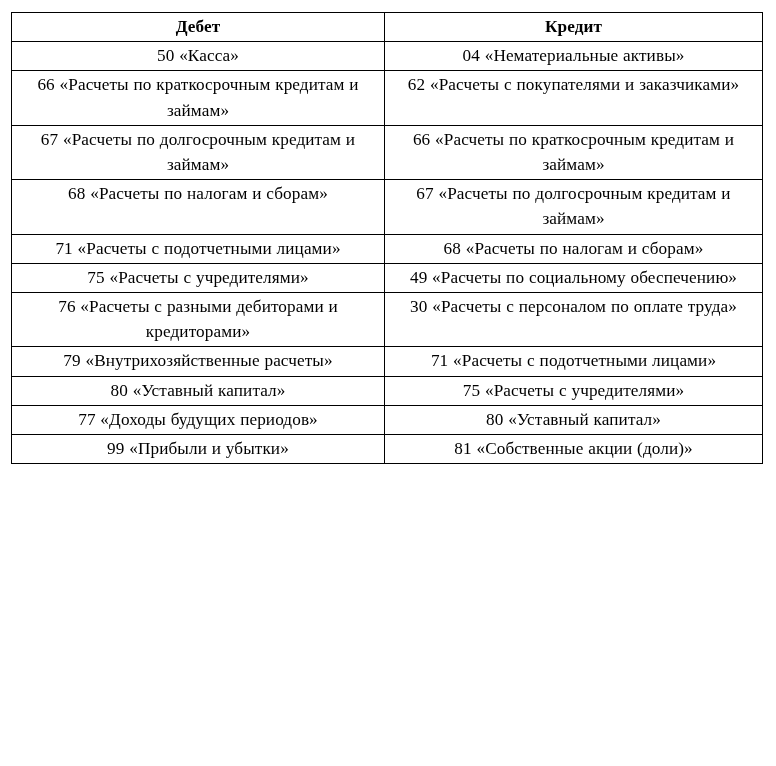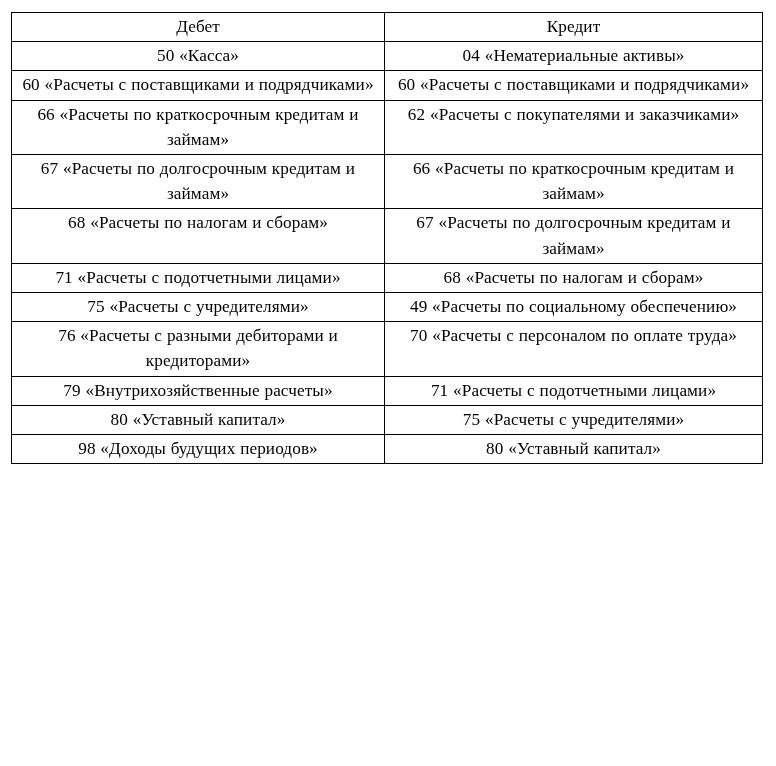--- a/index.html
+++ b/index.html
@@ -43,21 +43,21 @@
     text-align: center;
     vertical-align: top;
     font-size: 17.2px;
     line-height: 25.2px;
     font-weight: normal;
     letter-spacing: 0.1px;
     word-spacing: 0.4px;
   }
 
   .accounts-table thead th {
-    font-weight: normal;
+    font-weight: bold;
   }
 
   .cell-empty {
     
   }
 </style>
 </head>
 <body>
 
 <div class="page">
@@ -72,24 +72,20 @@
         <th>Дебет</th>
         <th>Кредит</th>
       </tr>
     </thead>
     <tbody id="table-body">
         <tr>
           <td>50 «Касса»</td>
           <td>04 «Нематериальные активы»</td>
         </tr>
         <tr>
-          <td>60 «Расчеты с поставщиками и подрядчиками»</td>
-          <td>60 «Расчеты с поставщиками и подрядчиками»</td>
-        </tr>
-        <tr>
           <td>66 «Расчеты по краткосрочным кредитам и займам»</td>
           <td>62 «Расчеты с покупателями и заказчиками»</td>
         </tr>
         <tr>
           <td>67 «Расчеты по долгосрочным кредитам и займам»</td>
           <td>66 «Расчеты по краткосрочным кредитам и займам»</td>
         </tr>
         <tr>
           <td>68 «Расчеты по налогам и сборам»</td>
           <td>67 «Расчеты по долгосрочным кредитам и займам»</td>
@@ -97,30 +93,34 @@
         <tr>
           <td>71 «Расчеты с подотчетными лицами»</td>
           <td>68 «Расчеты по налогам и сборам»</td>
         </tr>
         <tr>
           <td>75 «Расчеты с учредителями»</td>
           <td>49 «Расчеты по социальному обеспечению»</td>
         </tr>
         <tr>
           <td>76 «Расчеты с разными дебиторами и кредиторами»</td>
-          <td>70 «Расчеты с персоналом по оплате труда»</td>
+          <td>30 «Расчеты с персоналом по оплате труда»</td>
         </tr>
         <tr>
           <td>79 «Внутрихозяйственные расчеты»</td>
           <td>71 «Расчеты с подотчетными лицами»</td>
         </tr>
         <tr>
           <td>80 «Уставный капитал»</td>
           <td>75 «Расчеты с учредителями»</td>
         </tr>
         <tr>
-          <td>98 «Доходы будущих периодов»</td>
+          <td>77 «Доходы будущих периодов»</td>
           <td>80 «Уставный капитал»</td>
+        </tr>
+        <tr>
+          <td>99 «Прибыли и убытки»</td>
+          <td>81 «Собственные акции (доли)»</td>
         </tr>
       </tbody>
   </table>
 
 </div>
 
 </body></html>

